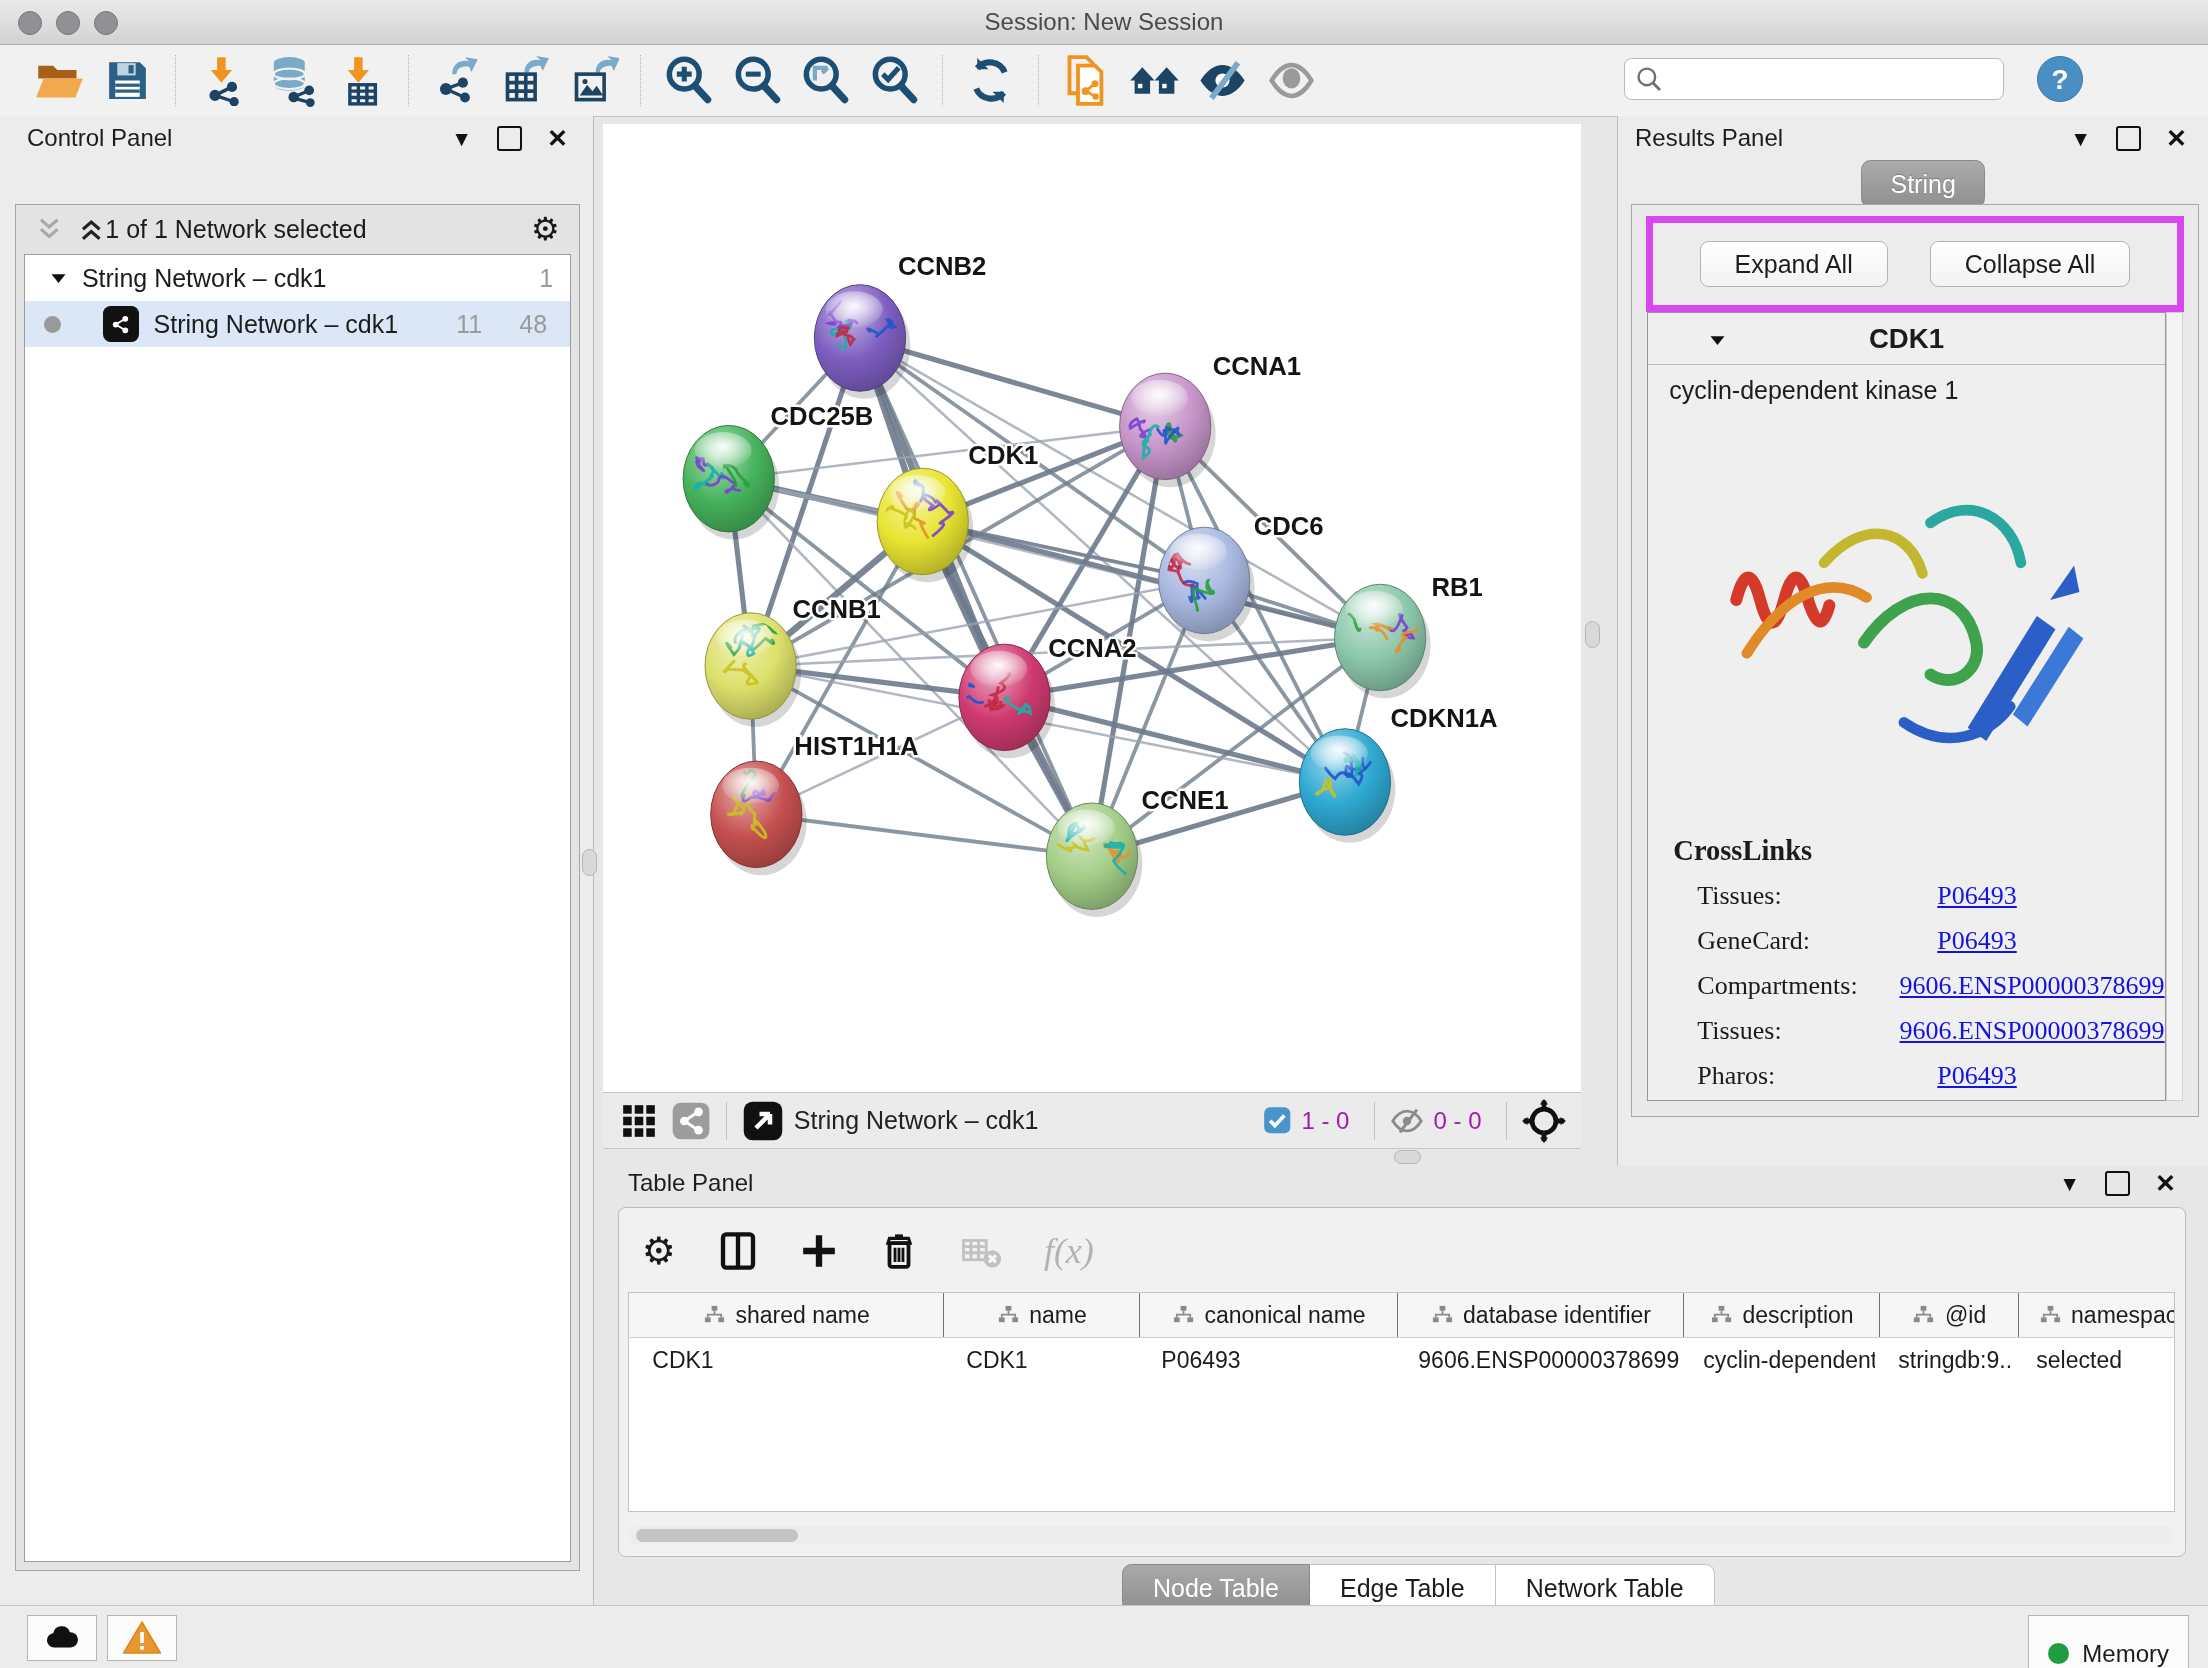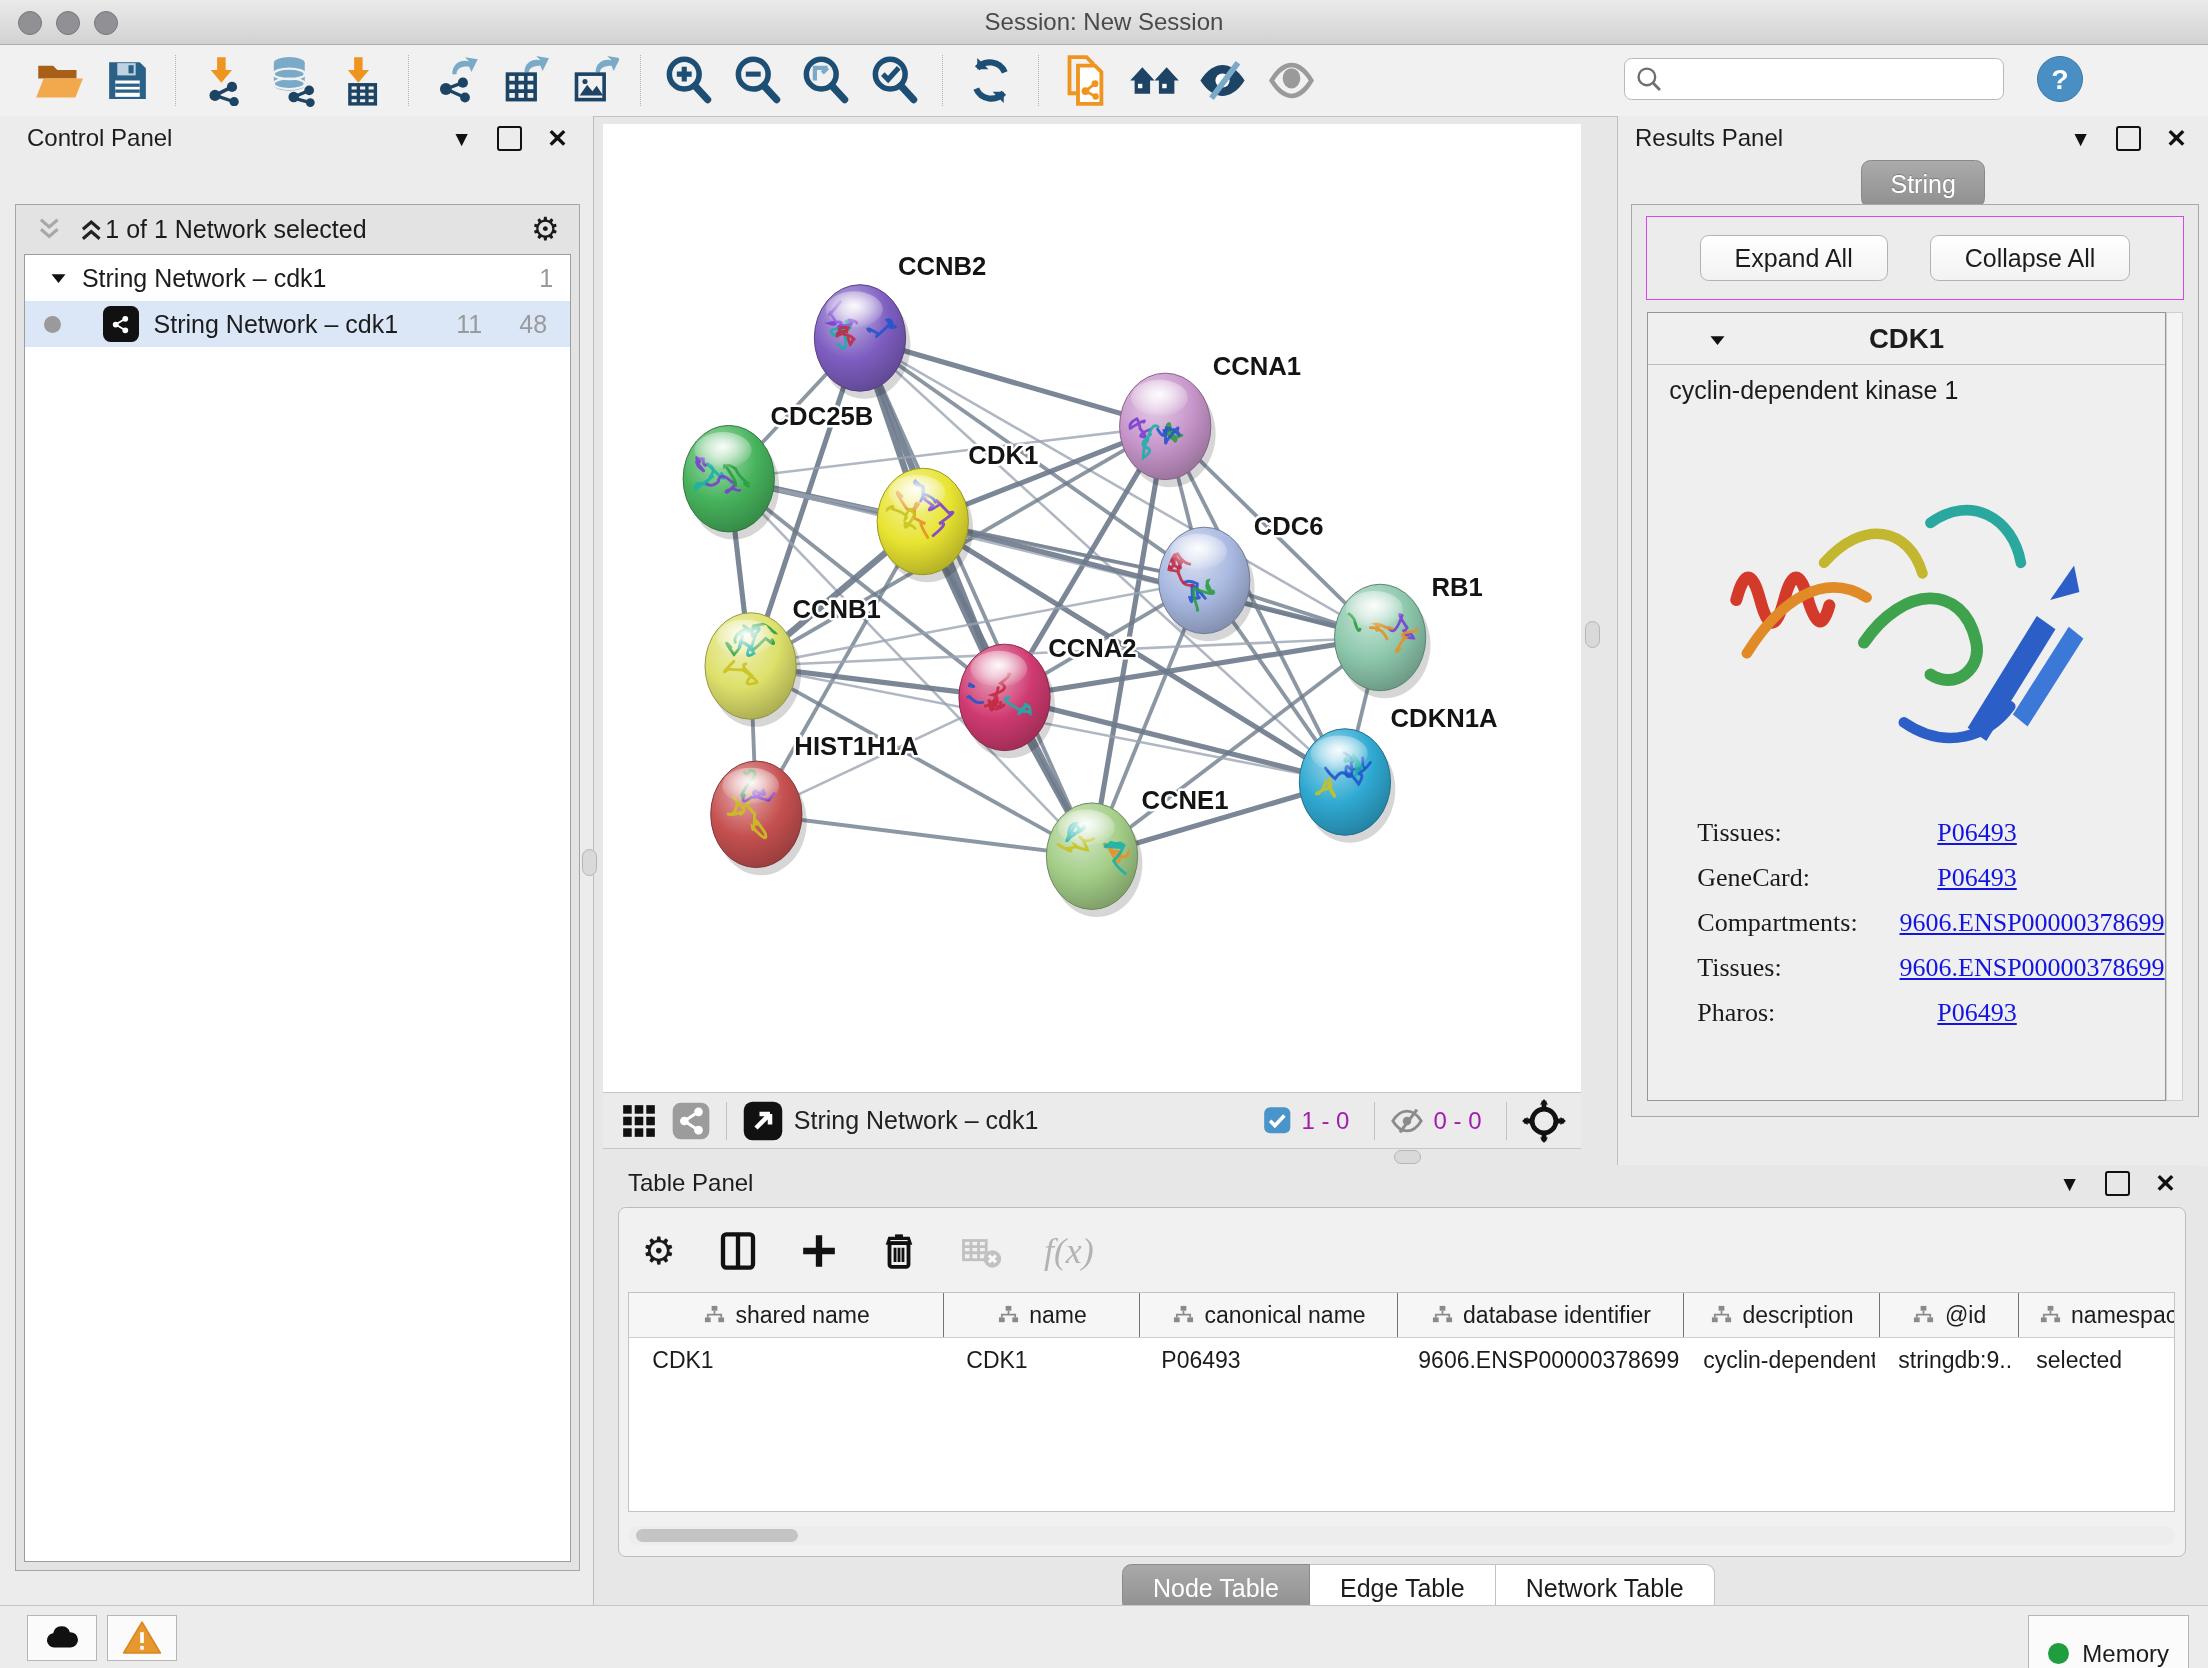--- a/index.html
+++ b/index.html
@@ -55,21 +55,21 @@
     display:flex;align-items:center;}
   .nt-sep{width:0;height:38px;border-left:1px solid #c2c2c2;margin:0 15px;}
   .nt-label{font-size:25px;color:#222;margin-left:9.5px;}
   .nt-count{font-size:24px;color:#a21caf;margin:0 9.5px;}
   
   .results-panel{position:absolute;left:1617px;top:116px;width:592px;height:1050px;
     background:#ececec;border-left:1px solid #bdbdbd;}
   .rp-box{position:absolute;left:13.3px;right:11.4px;top:88px;height:911px;
     border:1px solid #a8a8a8;background:#e9e9e9;}
   .rp-buttons{position:absolute;left:13.3px;right:13.3px;top:11.4px;height:82px;
-    border:1px solid #d946ef;background:#ececec;display:flex;align-items:center;justify-content:center;gap:42px;}
+    border:7px solid #d946ef;background:#ececec;display:flex;align-items:center;justify-content:center;gap:42px;}
   .rbtn{height:44px;padding:0 34px;background:linear-gradient(#ffffff,#f2f2f2);
     border:1px solid #b3b3b3;border-radius:8.6px;font-size:25px;display:flex;align-items:center;}
   .cdk-box{position:absolute;left:15px;right:32px;top:107px;bottom:15px;
     border:1.9px solid #969696;background:#efefef;}
   .cdk-head{position:relative;height:51px;border-bottom:1.9px solid #bdbdbd;
     display:flex;align-items:center;justify-content:center;font-size:27.6px;font-weight:bold;}
   .cdk-desc{padding:11.4px 21px 0 21px;font-size:25px;}
   .xl-title{font-family:"Liberation Serif",serif;font-weight:bold;font-size:28.5px;padding:25px 0 5.7px 25px;}
   .xl-row{display:flex;height:45px;align-items:center;font-family:"Liberation Serif",serif;font-size:26px;}
   .xl-row .lbl{width:240px;padding-left:49px;color:#1a1a1a;}
@@ -679,20 +679,21 @@
             <path d="M30 160 C55 120, 88 98, 120 118" stroke="#e08a28" stroke-width="8"></path>
             <path d="M88 92 C118 58, 152 66, 162 100" stroke="#c3b72f" stroke-width="8"></path>
             <path d="M118 152 C148 108, 192 108, 202 150 C208 172, 186 188, 168 176" stroke="#3fa34d" stroke-width="9"></path>
             <path d="M168 62 C198 40, 230 58, 236 92" stroke="#2aa8a0" stroke-width="8"></path>
             <path d="M148 212 C180 234, 212 222, 228 200" stroke="#2b5fc7" stroke-width="8"></path>
           </g>
           <path d="M196 216 L248 132 L262 142 L210 226 Z" fill="#2b5fc7"></path>
           <path d="M230 206 L272 140 L283 149 L241 215 Z" fill="#3b78d8"></path>
           <path d="M258 120 l18 -26 4 20 z" fill="#2b5fc7"></path>
         </svg>
+        <div class="xl-title">CrossLinks</div>
         <div id="xlinks">
             <div class="xl-row">
               <span class="lbl">Tissues:</span>
               <a href="#">P06493</a>
             </div>
             <div class="xl-row">
               <span class="lbl">GeneCard:</span>
               <a href="#">P06493</a>
             </div>
             <div class="xl-row">

